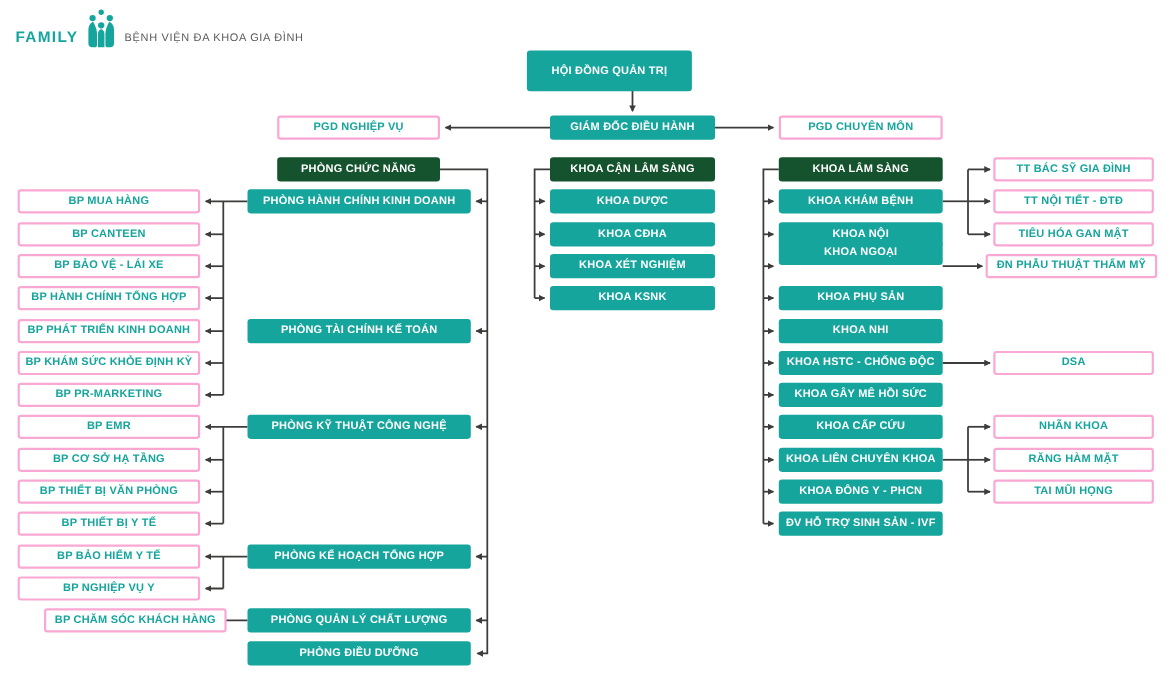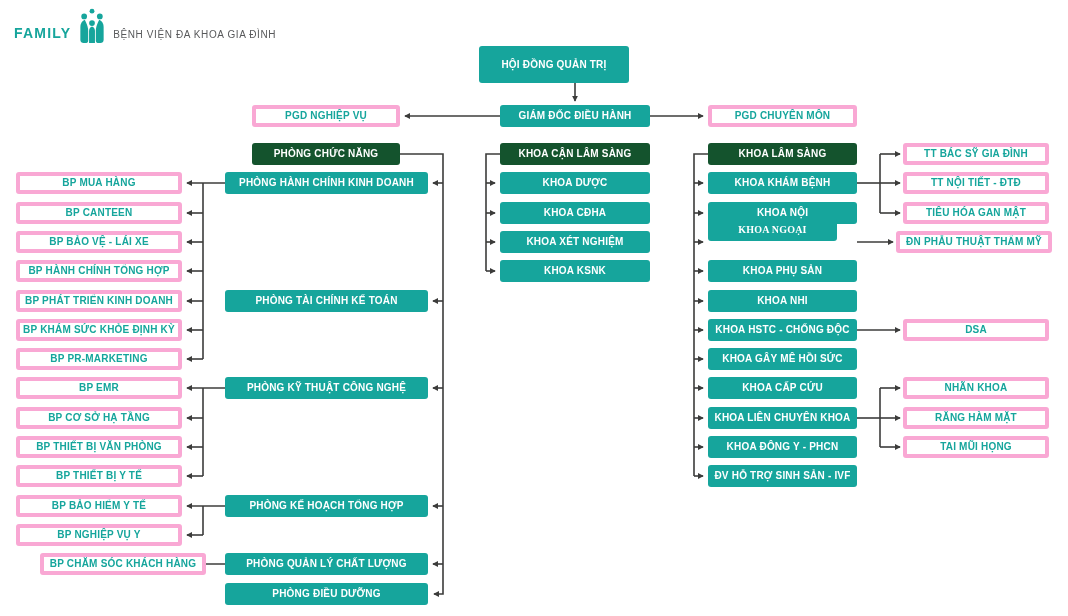--- a/index.html
+++ b/index.html
@@ -17,21 +17,21 @@
     font-size:10px;color:#58595B;letter-spacing:0.6px;padding-bottom:4px;white-space:nowrap;
   }
   #wires{position:absolute;left:0;top:0;pointer-events:none;}
   .node{
     position:absolute;box-sizing:border-box;display:flex;align-items:center;justify-content:center;
     font-weight:bold;font-size:10px;line-height:1;text-align:center;white-space:nowrap;
     border-radius:3px;letter-spacing:0.2px;
   }
   .node.solid-teal{background:#16A59C;color:#ffffff;}
   .node.solid-navy{background:#14532d;color:#ffffff;}
-  .node.outline{background:#ffffff;border:4px solid #f9a8d4;color:#16A59C;text-align:center;}
+  .node.outline{background:#ffffff;border:2px solid #f9a8d4;color:#16A59C;text-align:center;}
 </style>
 </head>
 <body>
 
 <div class="stage">
 
   <div class="logo">
     <span class="logo-brand">FAMILY</span>
     <svg class="logo-icon" viewBox="0 0 24 34" aria-hidden="true">
       <g fill="#16A59C">
@@ -139,21 +139,21 @@
       <div class="node outline" style="left: 16px; top: 465px; width: 166px; height: 22px;">BP THIẾT BỊ Y TẾ</div>
       <div class="node outline" style="left: 16px; top: 495px; width: 166px; height: 22px;">BP BẢO HIỂM Y TẾ</div>
       <div class="node outline" style="left: 16px; top: 524px; width: 166px; height: 22px;">BP NGHIỆP VỤ Y</div>
       <div class="node outline" style="left: 16px; top: 553px; width: 166px; height: 22px; margin-left: 24px;">BP CHĂM SÓC KHÁCH HÀNG</div>
       <div class="node solid-teal" style="left: 500px; top: 172px; width: 150px; height: 22px;">KHOA DƯỢC</div>
       <div class="node solid-teal" style="left: 500px; top: 202px; width: 150px; height: 22px;">KHOA CĐHA</div>
       <div class="node solid-teal" style="left: 500px; top: 231px; width: 150px; height: 22px;">KHOA XÉT NGHIỆM</div>
       <div class="node solid-teal" style="left: 500px; top: 260px; width: 150px; height: 22px;">KHOA KSNK</div>
       <div class="node solid-teal" style="left: 708px; top: 172px; width: 149px; height: 22px;">KHOA KHÁM BỆNH</div>
       <div class="node solid-teal" style="left: 708px; top: 202px; width: 149px; height: 22px;">KHOA NỘI</div>
-      <div class="node solid-teal" style="left: 708px; top: 219px; width: 129px; height: 22px; font-family: Liberation Serif, serif;">KHOA NGOẠI</div>
+      <div class="node solid-teal" style="left: 708px; top: 219px; width: 149px; height: 22px;">KHOA NGOẠI</div>
       <div class="node solid-teal" style="left: 708px; top: 260px; width: 149px; height: 22px;">KHOA PHỤ SẢN</div>
       <div class="node solid-teal" style="left: 708px; top: 290px; width: 149px; height: 22px;">KHOA NHI</div>
       <div class="node solid-teal" style="left: 708px; top: 319px; width: 149px; height: 22px;">KHOA HSTC - CHỐNG ĐỘC</div>
       <div class="node solid-teal" style="left: 708px; top: 348px; width: 149px; height: 22px;">KHOA GÂY MÊ HỒI SỨC</div>
       <div class="node solid-teal" style="left: 708px; top: 377px; width: 149px; height: 22px;">KHOA CẤP CỨU</div>
       <div class="node solid-teal" style="left: 708px; top: 407px; width: 149px; height: 22px;">KHOA LIÊN CHUYÊN KHOA</div>
       <div class="node solid-teal" style="left: 708px; top: 436px; width: 149px; height: 22px;">KHOA ĐÔNG Y - PHCN</div>
       <div class="node solid-teal" style="left: 708px; top: 465px; width: 149px; height: 22px;">ĐV HỖ TRỢ SINH SẢN - IVF</div>
       <div class="node outline" style="left: 903px; top: 143px; width: 146px; height: 22px;">TT BÁC SỸ GIA ĐÌNH</div>
       <div class="node outline" style="left: 903px; top: 172px; width: 146px; height: 22px;">TT NỘI TIẾT - ĐTĐ</div>

